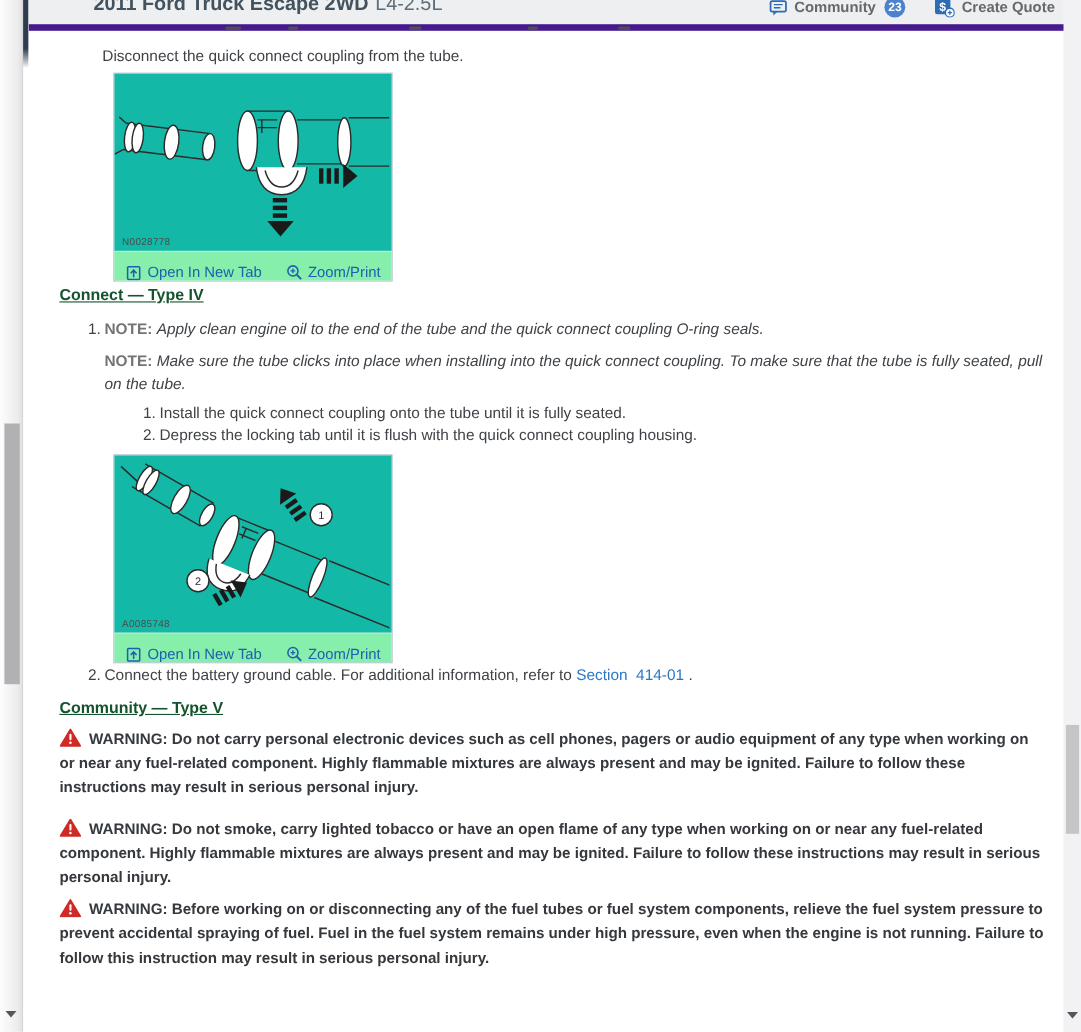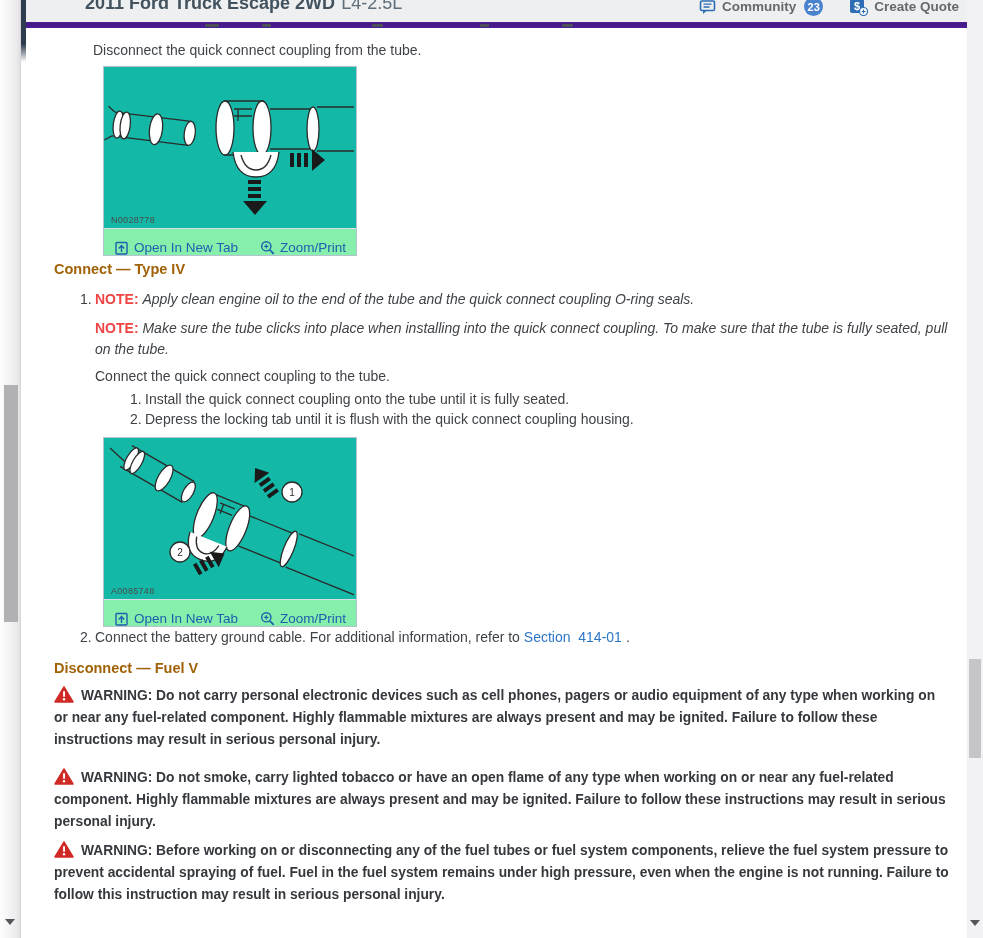--- a/index.html
+++ b/index.html
@@ -34,24 +34,24 @@
   .hdr-btn{display:flex;align-items:center;gap:6px;font-size:13.5px;font-weight:600;color:#65686d;cursor:pointer;}
   .badge{width:19px;height:19px;border-radius:50%;background:#4b82ce;color:#fff;
     font-size:11px;font-weight:bold;display:flex;align-items:center;justify-content:center;margin-left:2px;}
   
   .dash{position:absolute;height:2.5px;background:#4c5056;border-radius:1px;}
   
   .content{position:relative;font-size:14px;color:#3f4347;}
   .intro{margin:15px 0 0 67px;line-height:15px;}
   ul.bullets{margin:6px 0 0 0;padding:0 0 0 108px;list-style:disc;}
   ul.bullets li{line-height:21px;}
-  .section-h{margin:5px 0 0 28px;font-size:14.5px;font-weight:bold;color:#a16207;line-height:16px;}
+  .section-h{margin:5px 0 0 28px;font-size:14.5px;font-weight:bold;color:#14532d;line-height:16px;text-decoration:underline;}
   .num{display:inline-block;width:15px;}
   .note-line{margin:15px 0 0 54px;line-height:15px;}
-  .note-b{font-weight:bold;color:#ef4444;}
+  .note-b{font-weight:bold;color:#737373;}
   .note-i{font-style:italic;}
   .note-block{margin:11px 0 0 69px;width:864px;line-height:21px;}
   .p-connect{margin:9px 0 0 69px;line-height:15px;}
   .substeps{margin:5px 0 0 104px;}
   .substeps .srow{line-height:20px;}
   .step2{margin:3px 0 0 54px;line-height:15px;}
   .link{color:#2c76c8;cursor:pointer;white-space:pre-wrap;}
   .suffix{margin-left:4px;}
   
   .fig-card{width:252px;border:1px solid #b4c3d0;background:#fff;margin:8px 0 0 77px;}
@@ -186,21 +186,20 @@
     <div class="note-line">
       <span class="num">1.</span><span class="note-b">NOTE:</span>
       <span class="note-i">Apply clean engine oil to the end of the tube and the quick connect coupling O-ring seals.</span>
     </div>
 
     <div class="note-block">
       <span class="note-b">NOTE:</span>
       <span class="note-i">Make sure the tube clicks into place when installing into the quick connect coupling. To make sure that the tube is fully seated, pull on the tube.</span>
     </div>
 
-    <p class="p-connect">Connect the quick connect coupling to the tube.</p>
 
     <div class="substeps">
       <div class="srow">
         <span class="num">1.</span><span>Install the quick connect coupling onto the tube until it is fully seated.</span>
       </div>
       <div class="srow">
         <span class="num">2.</span><span>Depress the locking tab until it is flush with the quick connect coupling housing.</span>
       </div>
     </div>
 
@@ -266,21 +265,21 @@
           <span>Zoom/Print</span>
         </span>
       </div>
     </div>
 
     <div class="step2">
       <span class="num">2.</span><span>Connect the battery ground cable. For additional information, refer to</span>
       <span class="link">Section  414-01</span><span class="suffix">.</span>
     </div>
 
-    <h3 class="section-h" style="margin-top:15px;">Disconnect — Fuel V</h3>
+    <h3 class="section-h" style="margin-top:15px;">Community — Type V</h3>
 
     <div class="warning w2">
       <svg class="w-ico" width="20" height="17" viewBox="0 0 20 17">
         <path d="M10,1 L19,16 H1 Z" fill="#cf2a26" stroke="#cf2a26" stroke-width="1.5" stroke-linejoin="round"></path>
         <rect x="9.1" y="5" width="1.9" height="6" rx="0.9" fill="#fff"></rect>
         <circle cx="10" cy="13.3" r="1.2" fill="#fff"></circle>
       </svg><span>WARNING: Do not carry personal electronic devices such as cell phones, pagers or audio equipment of any type when working on or near any fuel-related component. Highly flammable mixtures are always present and may be ignited. Failure to follow these instructions may result in serious personal injury.</span>
     </div>
 
     <div class="warning">

